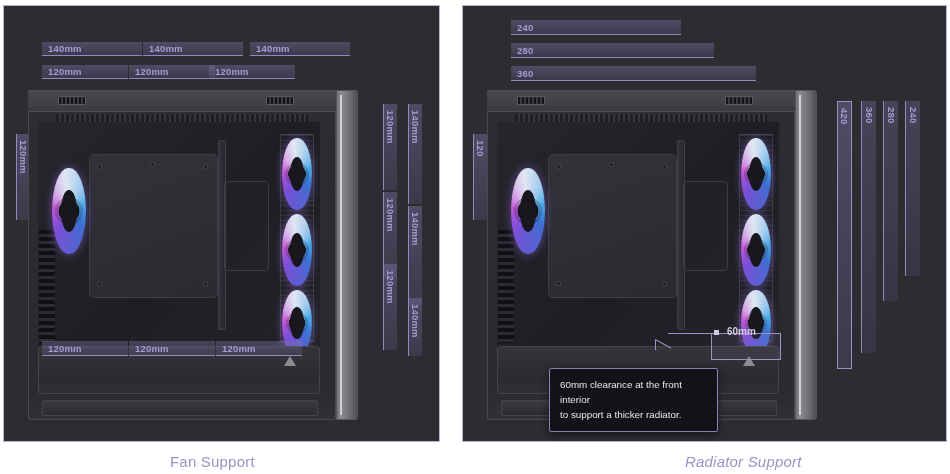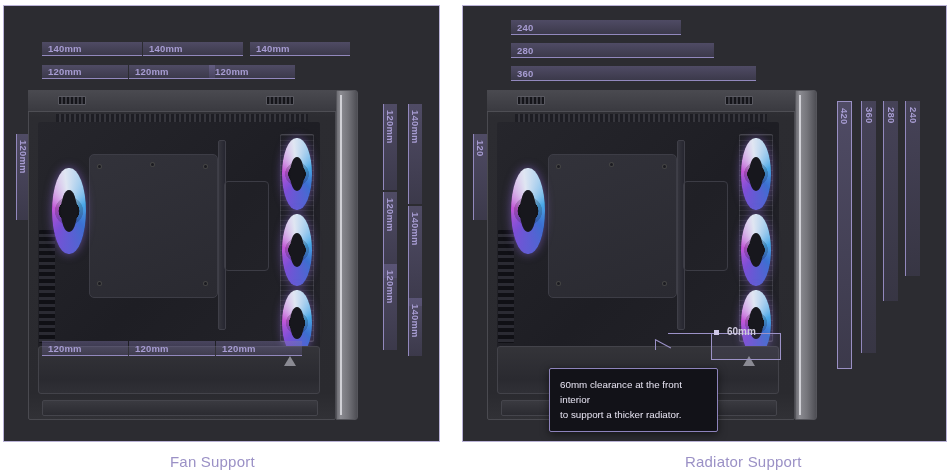--- a/index.html
+++ b/index.html
@@ -20,21 +20,21 @@
   }
   #panel-fan      { left: 3px;   width: 437px; }
   #panel-radiator { left: 462px; width: 485px; }
 
   .caption {
     position: absolute; bottom: 4px;
     font-size: 15px; color: #9b91c6; letter-spacing: .2px;
     white-space: nowrap;
   }
   #caption-fan      { left: 170px; }
-  #caption-radiator { left: 685px; }
+  #caption-radiator { left: 685px; font-style: italic; }
 
   
   .bar {
     position: absolute;
     background: linear-gradient(180deg, rgba(128,118,172,.42), rgba(96,88,134,.30));
     border-bottom: 1px solid #9288bd;
     color: #a79cd2;
     font-size: 9.5px; font-weight: bold;
     letter-spacing: .2px;
     display: flex; align-items: center;

